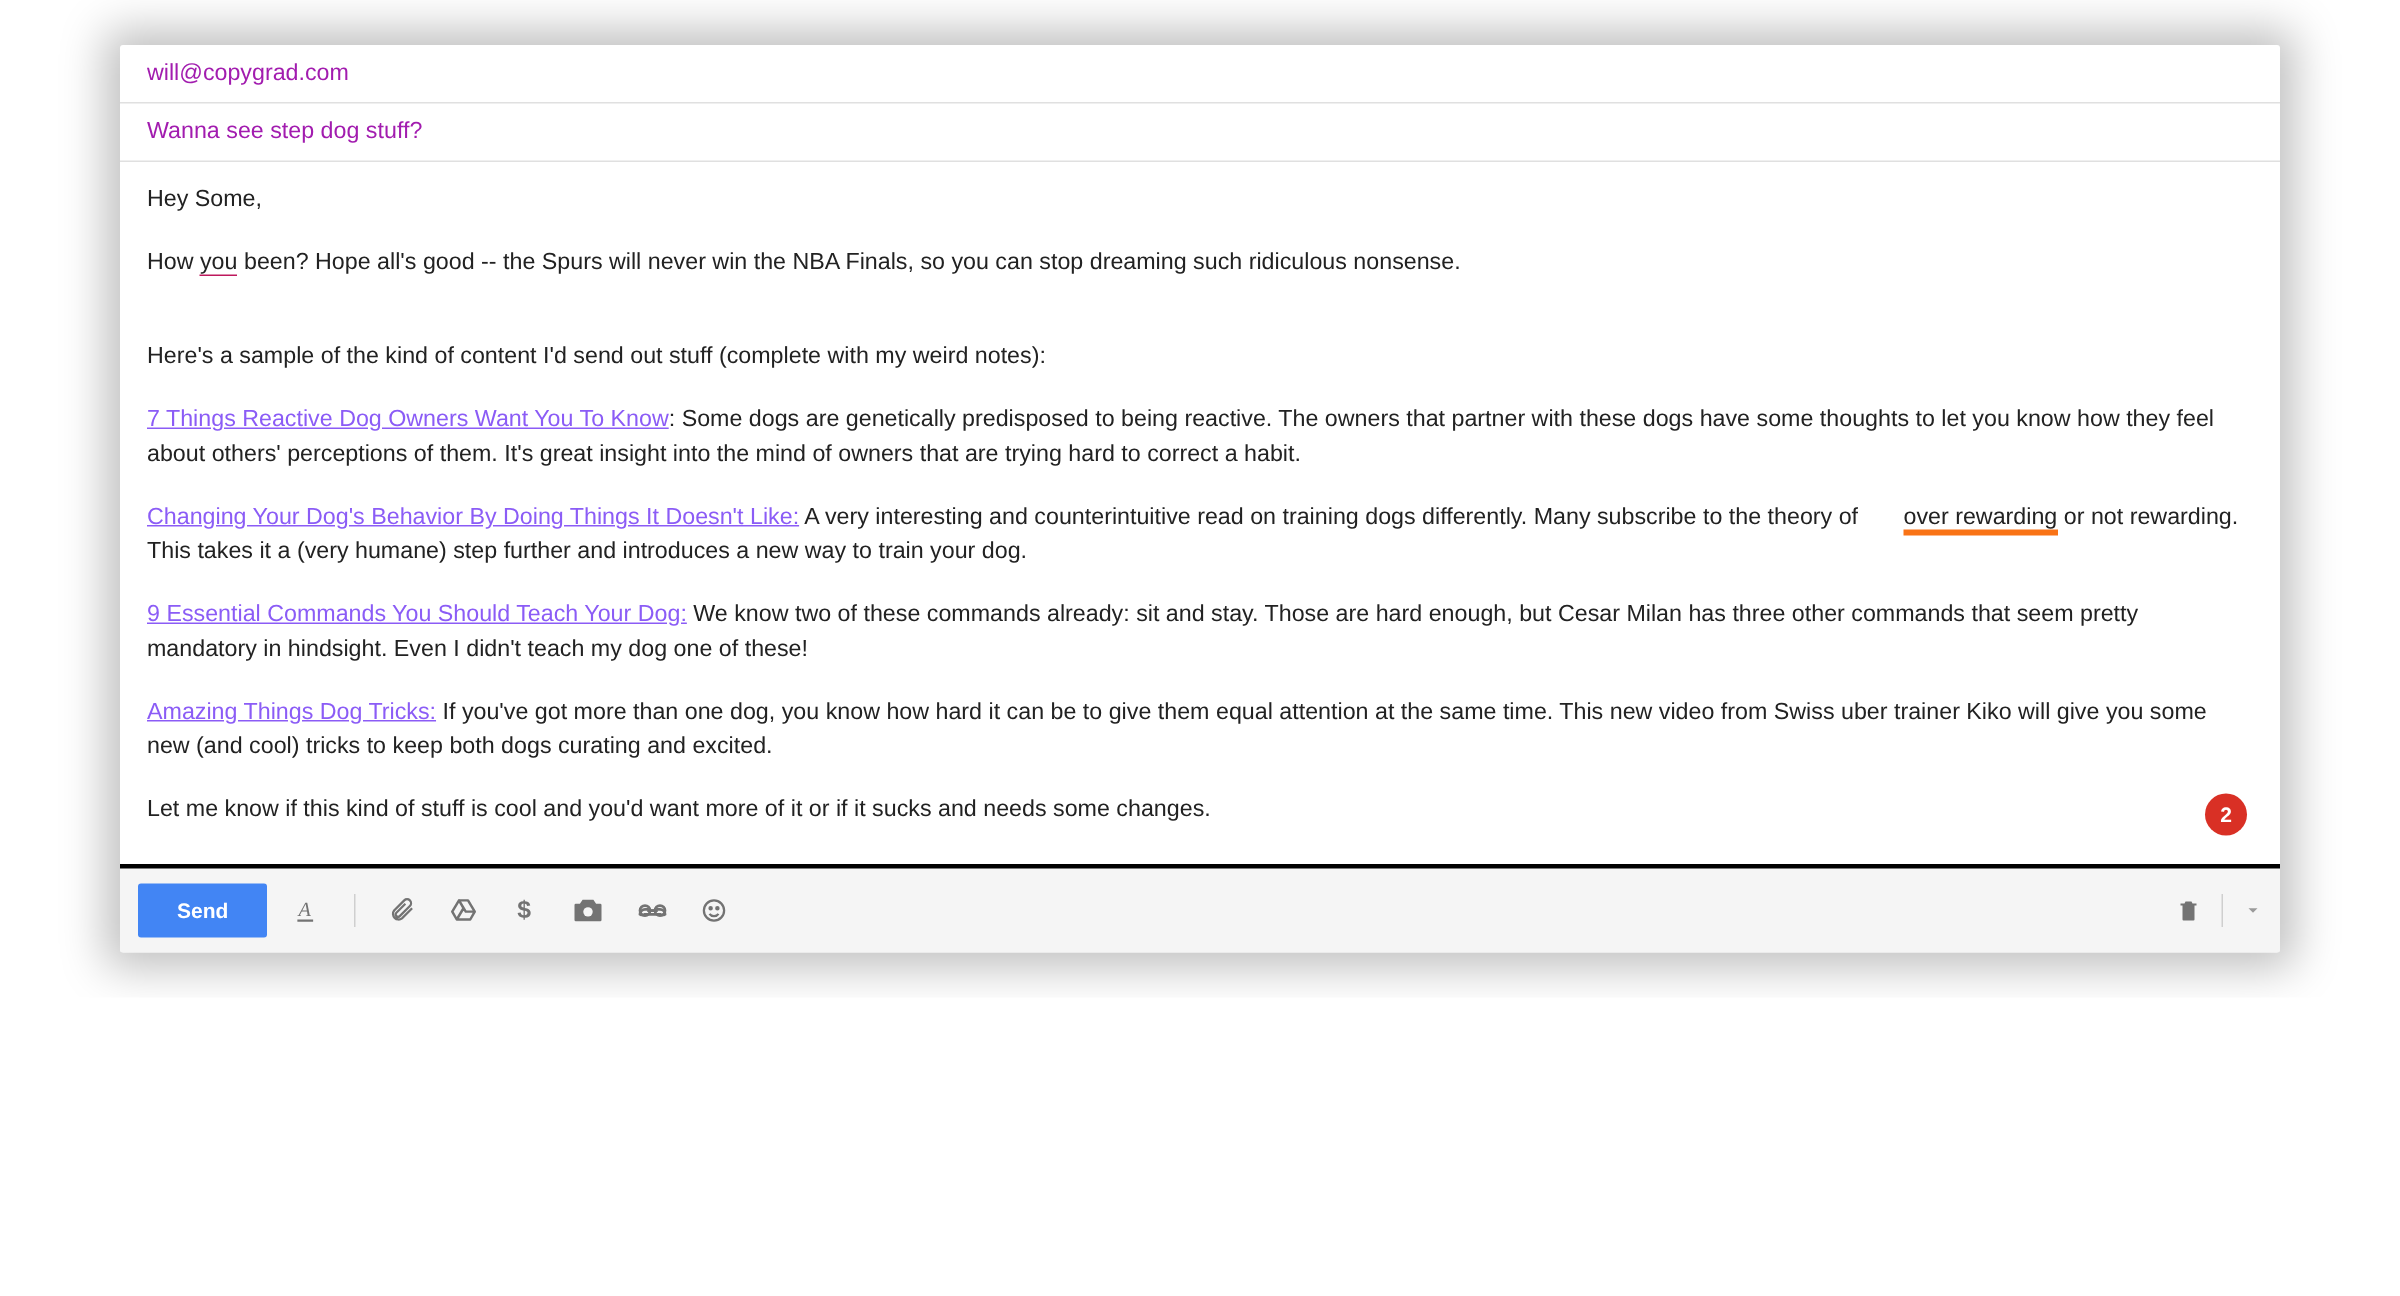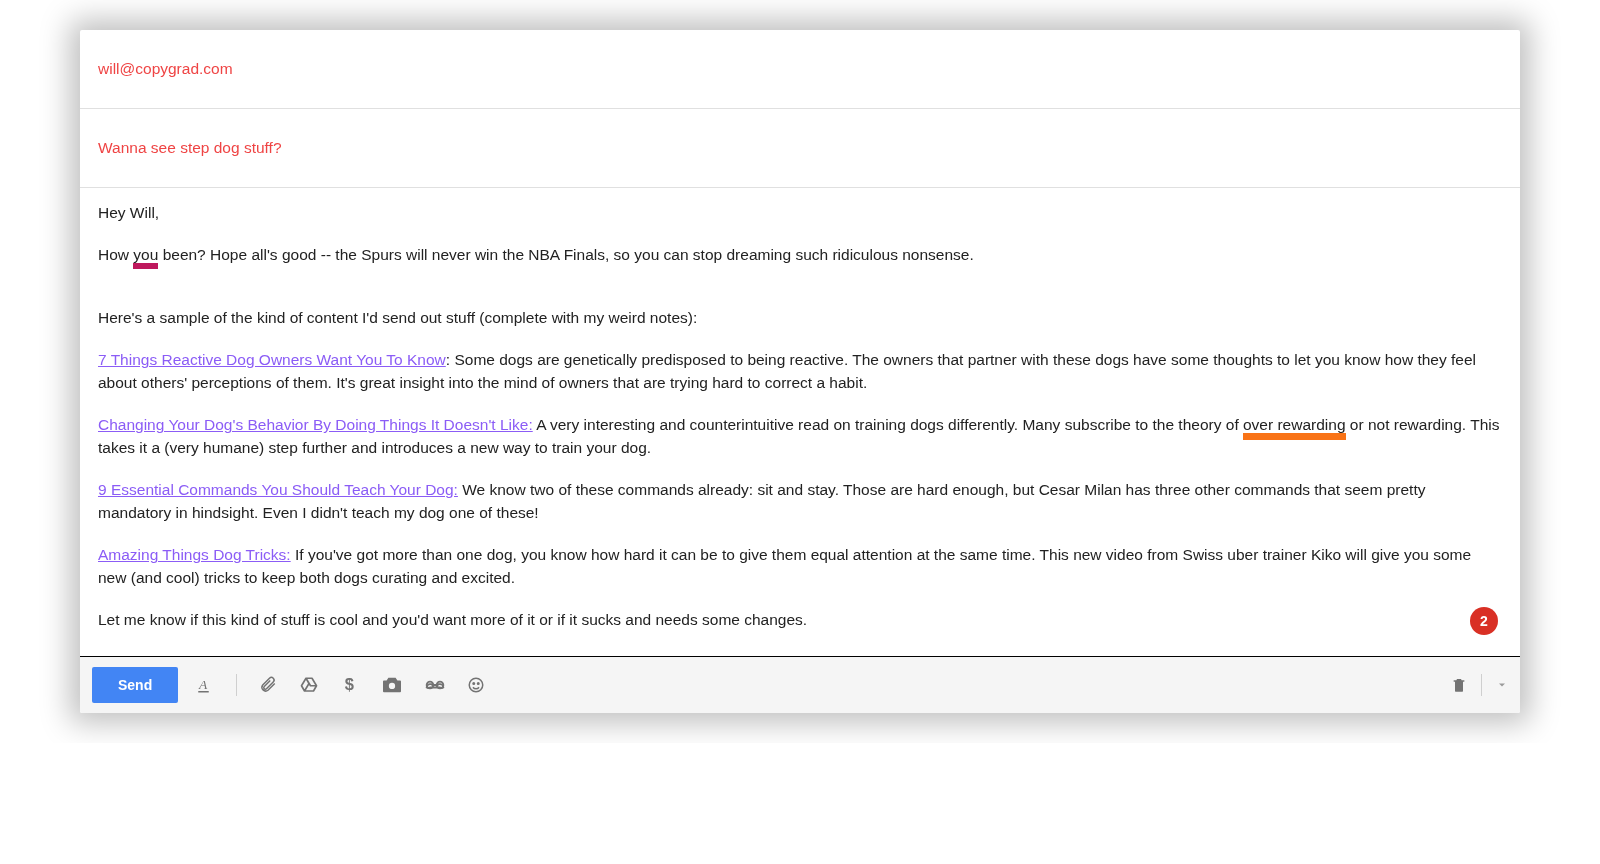--- a/index.html
+++ b/index.html
@@ -12,24 +12,24 @@
     width: 100%;
     max-width: 1440px;
     margin: 0 auto;
     background: #fff;
     box-shadow: 0 0 30px 10px rgba(0,0,0,0.25);
     border-radius: 2px;
     overflow: hidden;
     position: relative;
   }
   .field-row {
-    padding: 30px 18px;
+    padding: 10px 18px;
     border-bottom: 1px solid #e0e0e0;
     font-size: 15.5px;
-    color: #ef4444;
+    color: #a21caf;
   }
   .body-area {
     padding: 14px 18px 24px 18px;
     font-size: 15.5px;
     color: #222;
     line-height: 1.45;
     min-height: 440px;
   }
   .body-area p {
     margin: 0;
@@ -48,21 +48,21 @@
     border-radius: 50%;
     background: #d93025;
     color: #fff;
     font-size: 14px;
     font-weight: bold;
     display: flex;
     align-items: center;
     justify-content: center;
   }
   .toolbar {
-    border-top: 1px solid #000000;
+    border-top: 3px solid #000000;
     background: #f5f5f5;
     padding: 10px 12px;
     display: flex;
     align-items: center;
   }
   .send-btn {
     background: #4285f4;
     color: #fff;
     font-weight: bold;
     font-size: 14px;
@@ -89,36 +89,37 @@
     display: flex;
     align-items: center;
     justify-content: center;
   }
   .divider {
     width: 1px;
     height: 22px;
     background: #cfcfcf;
   }
   .spellcheck-you {
-    border-bottom: 6px solid #be185d;
+    border-bottom: 1px solid #be185d;
   }
   .spellcheck-over {
-    border-bottom: 7px solid #f97316;
+    border-bottom: 4px solid #f97316;
+    margin-left: 26px;
   }
 </style>
 </head>
 <body>
 
 <div class="compose-window">
 
   <div class="field-row">will@copygrad.com</div>
   <div class="field-row">Wanna see step dog stuff?</div>
 
   <div class="body-area">
-    <p>Hey Will,</p>
+    <p>Hey Some,</p>
     <div class="spacer"></div>
     <p>
       <span>How </span><span class="spellcheck-you">you</span><span> been? Hope all's good -- the Spurs will never win the NBA Finals, so you can stop dreaming such ridiculous nonsense.</span>
     </p>
     <div class="spacer"></div>
     <div class="spacer"></div>
     <p>Here's a sample of the kind of content I'd send out stuff (complete with my weird notes):</p>
     <div class="spacer"></div>
 
     <p>

